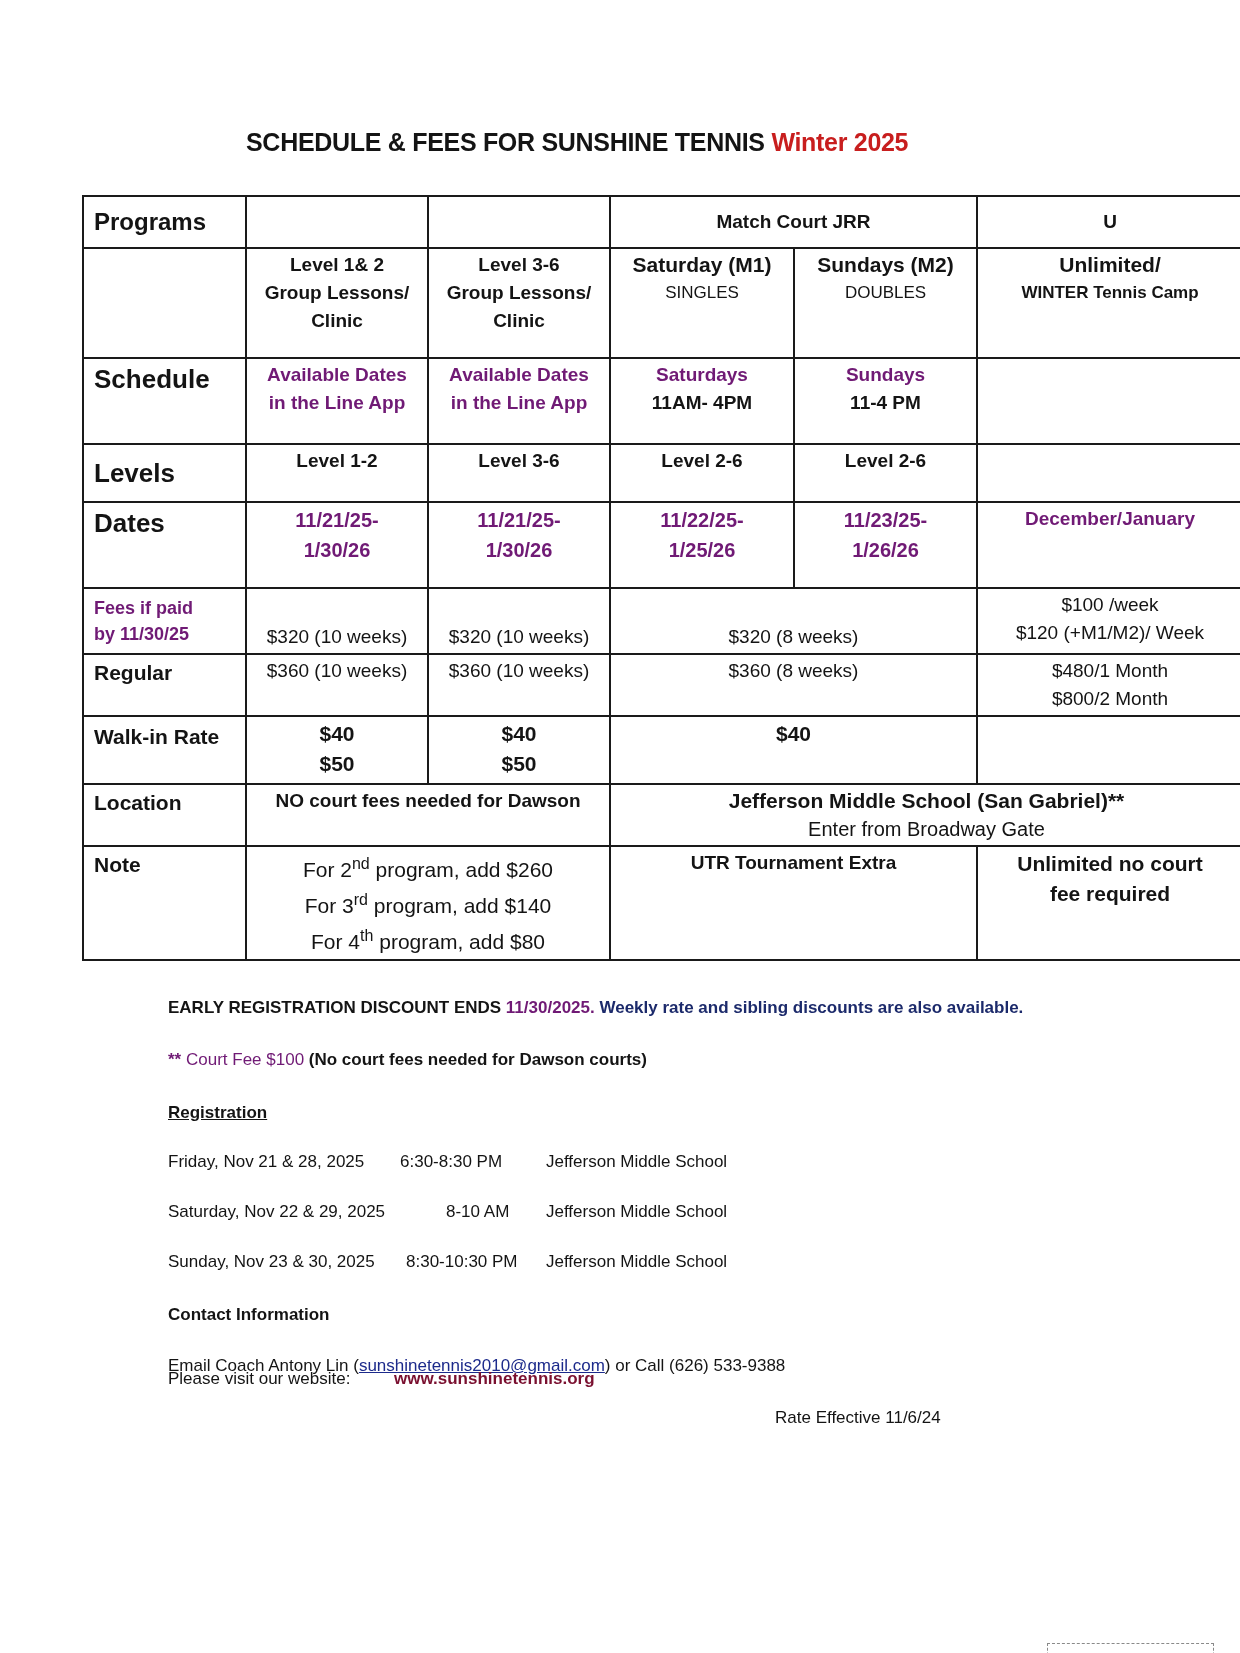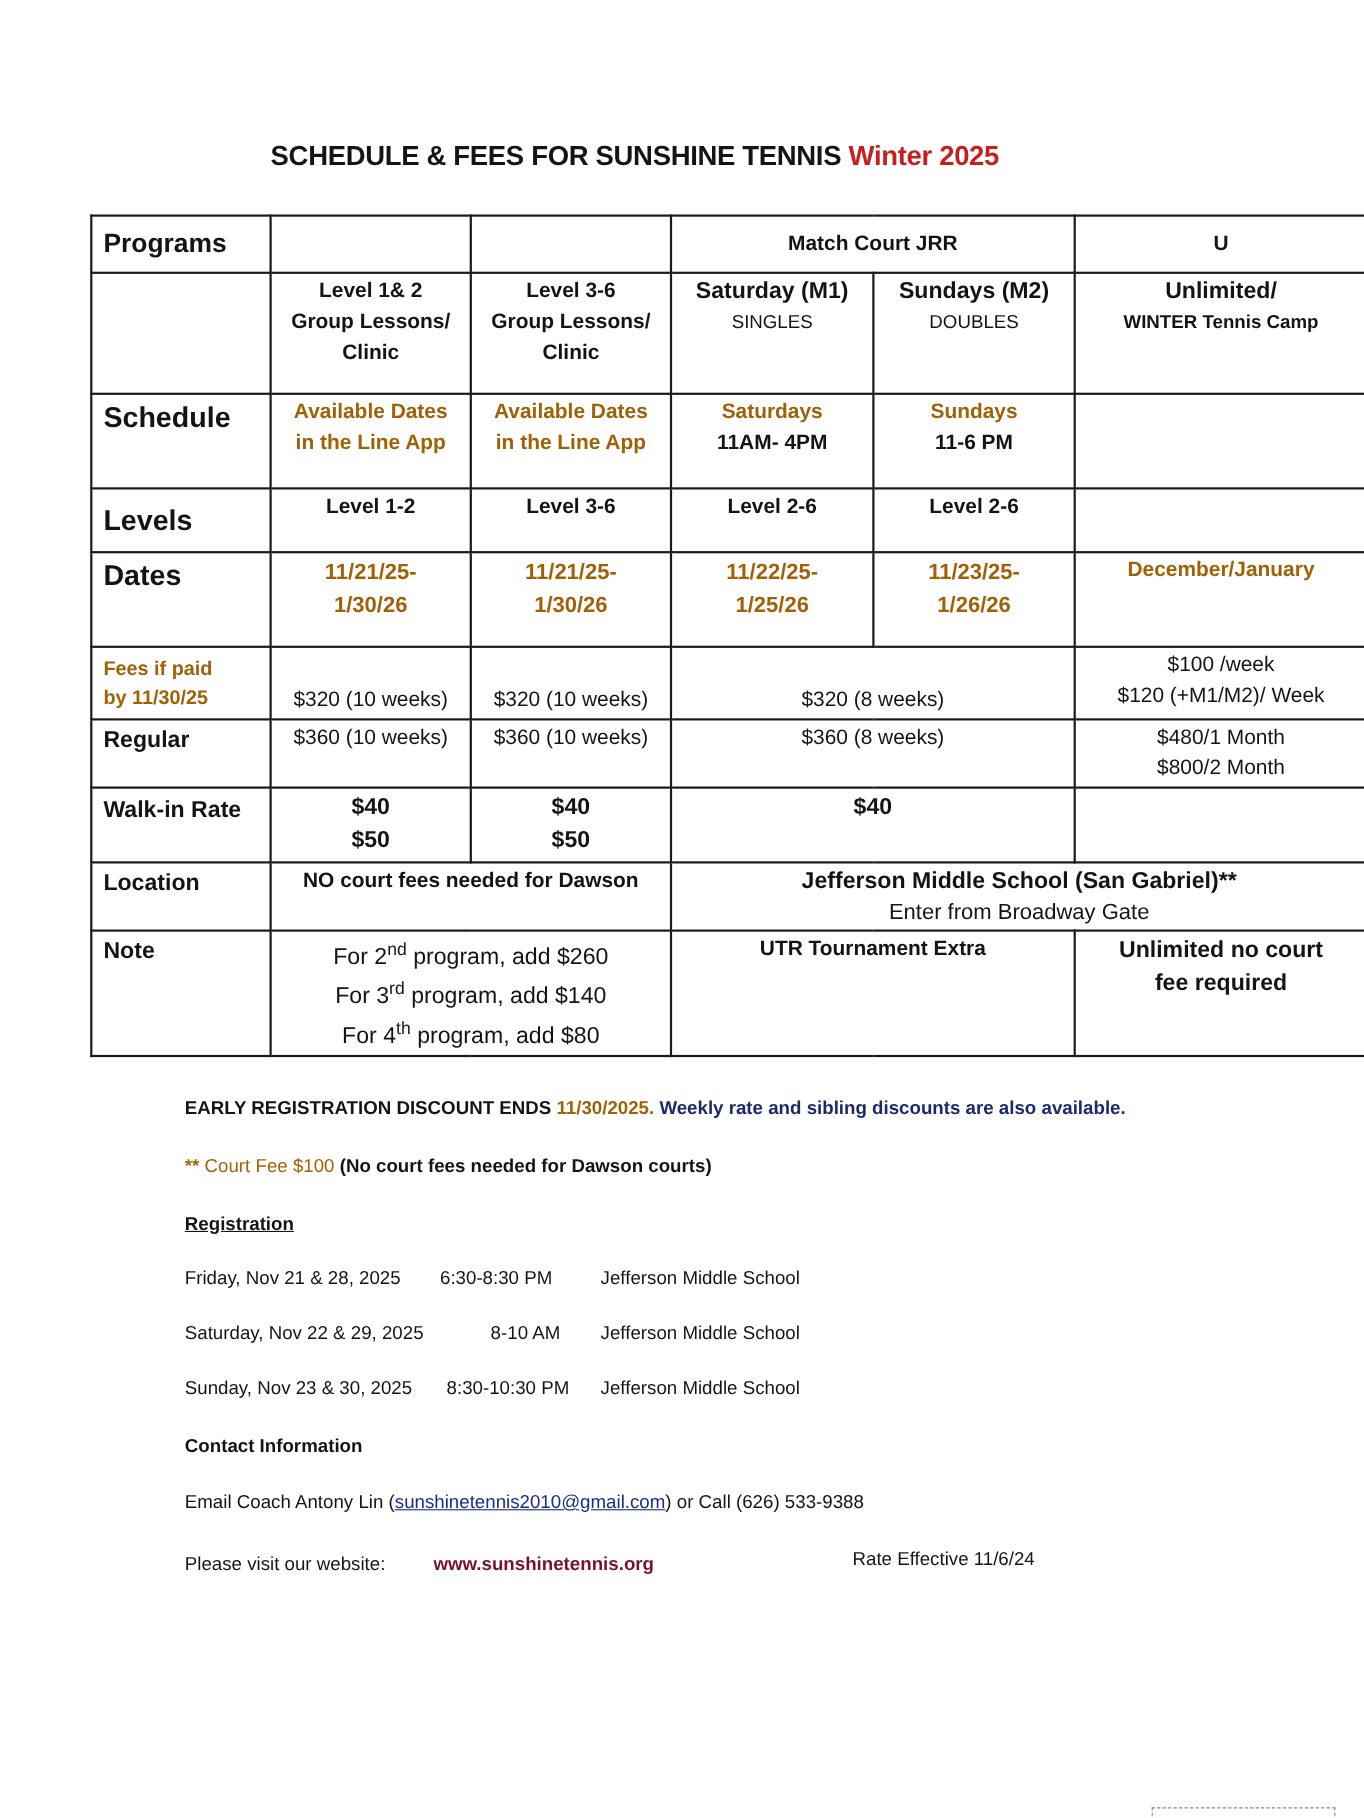--- a/index.html
+++ b/index.html
@@ -1,21 +1,21 @@
 <!DOCTYPE html>
 <html><head>
 <meta charset="utf-8">
 <style>
   html, body { margin: 0; padding: 0; background: #ffffff; }
   body { width: 1240px; height: 1653px; position: relative; overflow: hidden;
          font-family: "Liberation Sans", sans-serif; color: #141414; }
   .title { position: absolute; left: 246px; top: 128px; font-size: 25px; font-weight: bold;
            letter-spacing: -0.3px; white-space: nowrap; }
   .title .red { color: #c81e1e; }
-  .red { color: #a16207; }
+  .red { color: #701a75; }
   table.sched { position: absolute; left: 82px; top: 195px; width: 1160px; border-collapse: collapse;
                 table-layout: fixed; }
   table.sched td { border: 2px solid #1a1a1a; text-align: center; vertical-align: top;
                    font-size: 19px; line-height: 28px; padding: 2px 4px; }
   table.sched td.rh { text-align: left; font-weight: bold; padding-left: 10px; }
   td.rh.big { font-size: 26px; vertical-align: middle; }
   td.rh.mid { font-size: 21px; }
   .b { font-weight: bold; }
   .sm { font-size: 17px; }
   .lg { font-size: 27px; font-weight: bold; }
@@ -93,21 +93,21 @@
     <td class="red b">
       <div>Available Dates</div>
       <div>in the Line App</div>
     </td>
     <td class="b">
       <div class="red">Saturdays</div>
       <div>11AM- 4PM</div>
     </td>
     <td class="b">
       <div class="red">Sundays</div>
-      <div>11-6 PM</div>
+      <div>11-4 PM</div>
     </td>
     <td></td>
   </tr>
 
   <tr style="height:58px">
     <td class="rh big" style="vertical-align:middle">Levels</td>
     <td class="b">Level 1-2</td>
     <td class="b">Level 3-6</td>
     <td class="b">Level 2-6</td>
     <td class="b">Level 2-6</td>
@@ -220,18 +220,18 @@
 <div class="below reg-row" style="top:1252px">
   <span style="width:238px">Sunday, Nov 23 &amp; 30, 2025</span><span style="width:140px">8:30-10:30 PM</span><span>Jefferson Middle School</span>
 </div>
 
 <div class="below b" style="top:1305px">Contact Information</div>
 
 <div class="below" style="top:1356px">
   <span>Email Coach Antony Lin (</span><span class="link">sunshinetennis2010@gmail.com</span><span>) or Call (626) 533-9388</span>
 </div>
 
-<div class="below" style="top:1412px">
+<div class="below" style="top:1369px">
   <span style="display:inline-block;width:226px">Please visit our website:</span><span class="maroon">www.sunshinetennis.org</span>
 </div>
 <div class="below" style="left:775px;top:1408px">Rate Effective 11/6/24</div>
 
 <div class="dotted-box"></div>
 
 </body></html>

